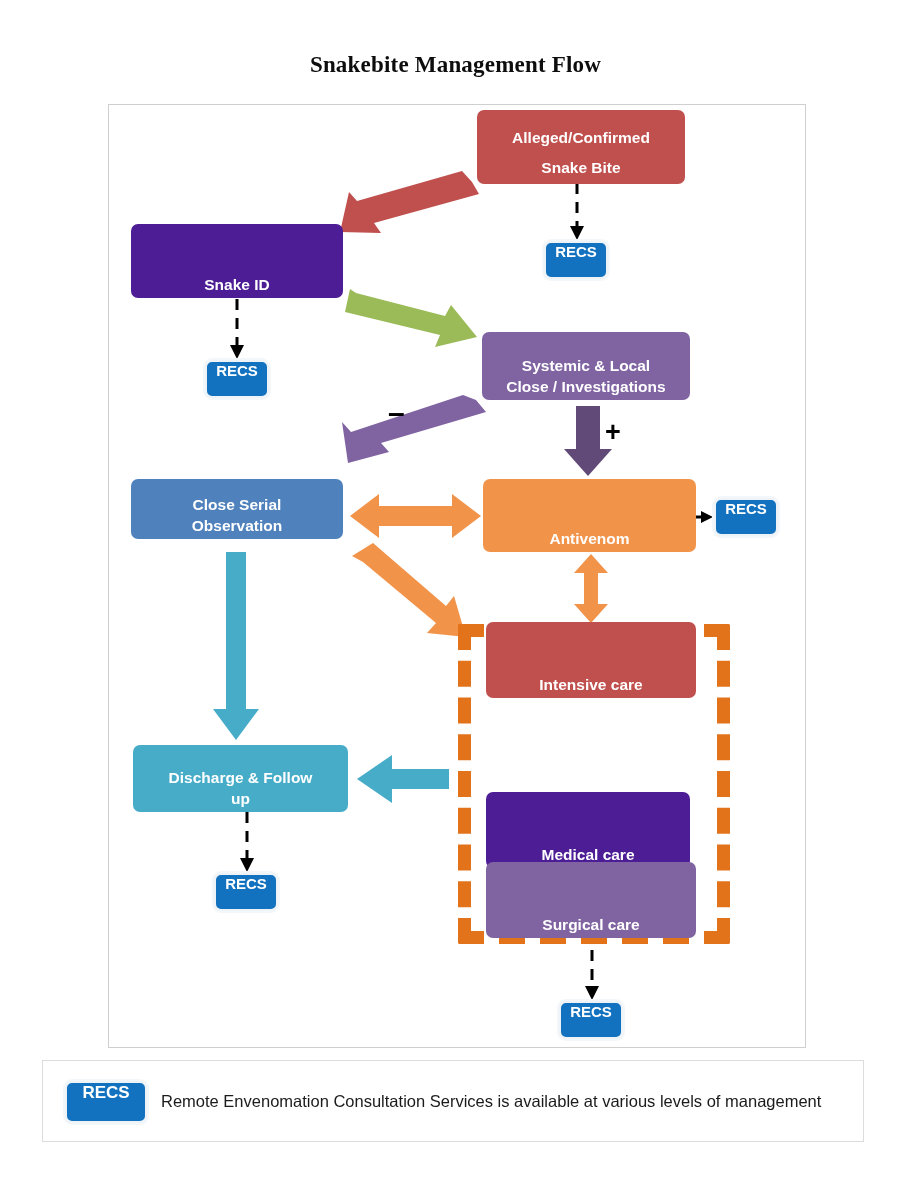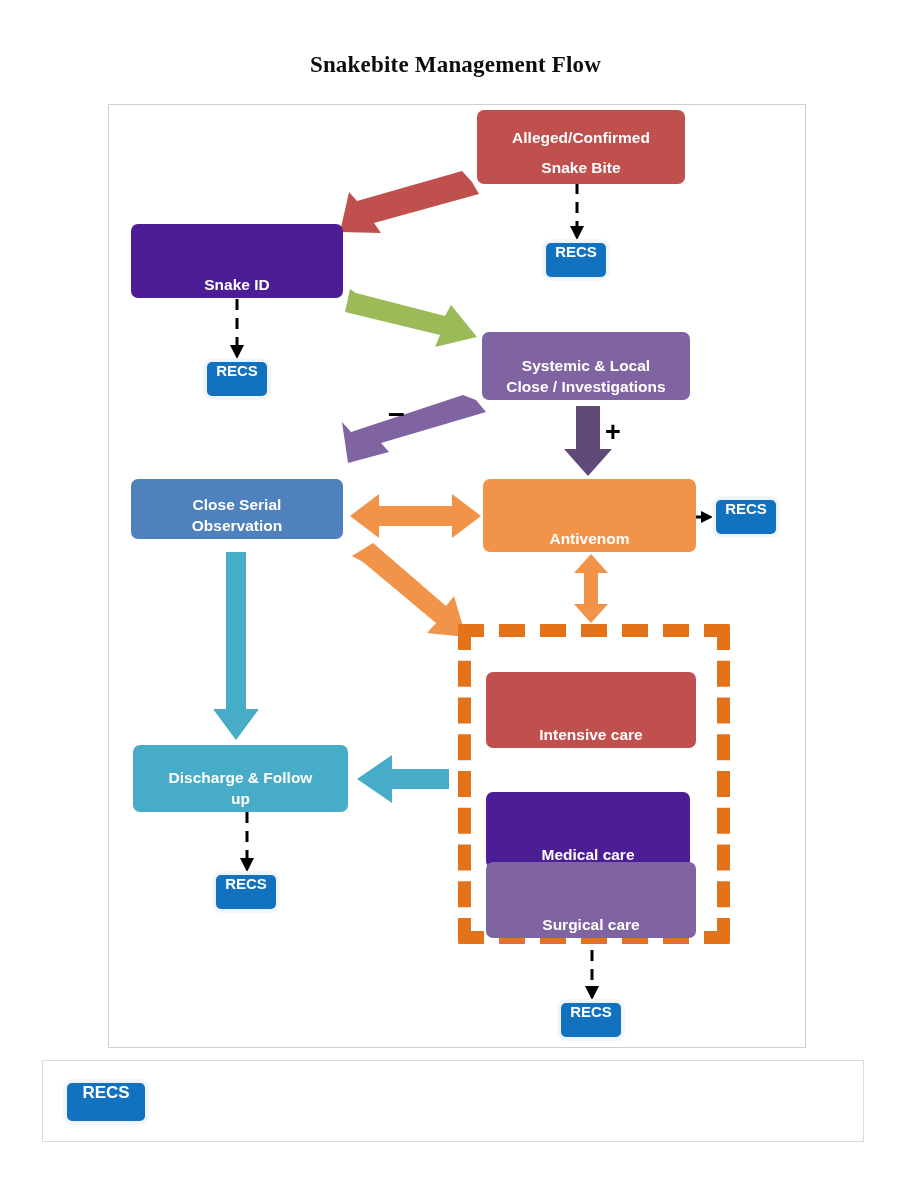--- a/index.html
+++ b/index.html
@@ -176,21 +176,21 @@
 
 <div class="node c-teal two-line" style="left:133px;top:745px;width:215px;height:67px;line-height:1.4;">
   <div>
     <span>Discharge &amp; Follow</span><br>
     <span>up</span>
   </div>
 </div>
 
 <div class="care-group"></div>
 
-<div class="node c-red" style="left:486px;top:672px;width:210px;height:76px;">
+<div class="node c-red" style="left:486px;top:622px;width:210px;height:76px;">
   <span>Intensive care</span>
 </div>
 
 <div class="node c-green" style="left:486px;top:747px;width:204px;height:76px;margin-top:45px;">
   <span>Medical  care</span>
 </div>
 
 <div class="node c-purple" style="left:486px;top:862px;width:210px;height:76px;">
   <span>Surgical care</span>
 </div>
@@ -220,13 +220,14 @@
 </div>
 
 <div class="sign sign-plus" style="left:605px;top:425px;">
   <span>+</span>
 </div>
 
 <div class="legend">
   <div class="recs">
     <span>RECS</span>
   </div>
+  <div class="legend-text">Remote Envenomation Consultation Services is available at various levels of management</div>
 </div>
 
 </body></html>

